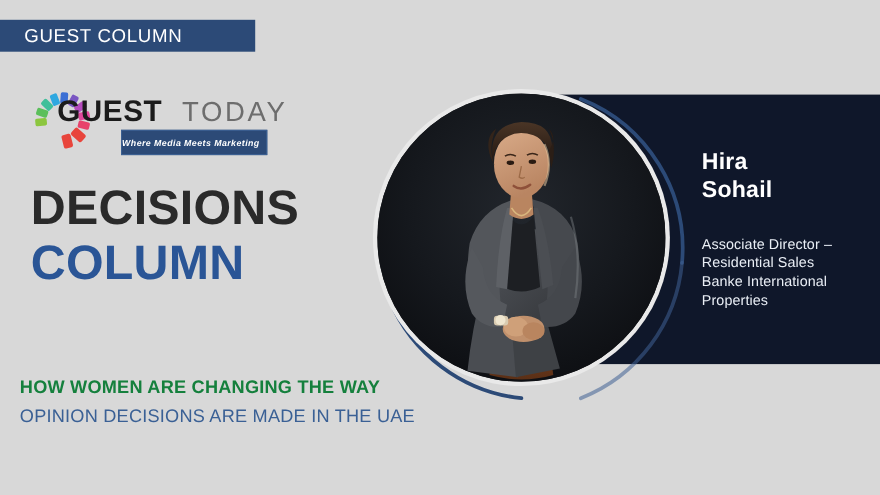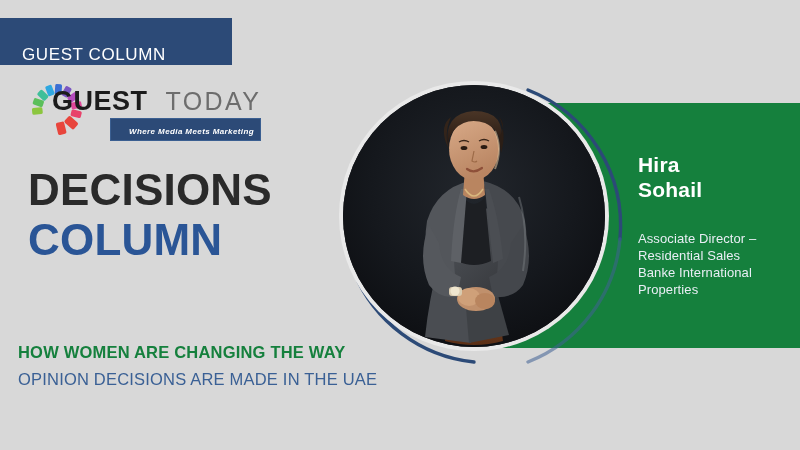--- a/index.html
+++ b/index.html
@@ -17,24 +17,24 @@
     background: #d8d8d8;
     overflow: hidden;
   }
 
   
   #guest-banner {
     position: absolute;
     left: 0;
     top: 18px;
     width: 232px;
-    height: 47px;
+    height: 29px;
     background: #2c4a77;
     display: flex;
-    align-items: flex-end;
+    align-items: center;
   }
   #guest-banner .txt {
     color: #ffffff;
     font-size: 17px;
     letter-spacing: 0.6px;
     padding-left: 22px;
     font-weight: 400;
   }
 
   
@@ -83,21 +83,21 @@
     font-weight: 500;
     color: #2fa8e0;
     letter-spacing: 2.2px;
     white-space: nowrap;
   }
   .logo-row3 {
     margin-top: 3px;
     margin-left: 58px;
     background: #2c4a77;
     display: inline-block;
-    padding: 1px 6px 2px 18px;
+    padding: 1px 6px 2px 0;
     border: 1px solid #3b5f91;
   }
   .logo-row3 span {
     font-size: 8px;
     font-weight: 700;
     font-style: italic;
     color: #ffffff;
     letter-spacing: 0.4px;
     white-space: nowrap;
   }
@@ -145,24 +145,24 @@
     font-size: 16.5px;
     font-weight: 400;
     color: #3a6095;
     letter-spacing: 0.2px;
   }
 
   
   #info-panel {
     position: absolute;
     left: 480px;
-    top: 103px;
+    top: 86px;
     width: 320px;
     height: 245px;
-    background: #15803d;
+    background: #0f172a;
   }
   #info-text {
     position: absolute;
     left: 158px;
     top: 50px;
     width: 155px;
   }
   #person-name {
     color: #ffffff;
     font-size: 21px;

